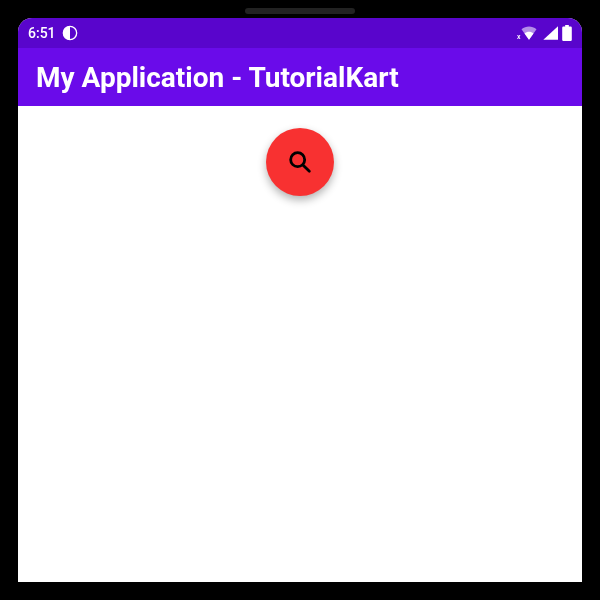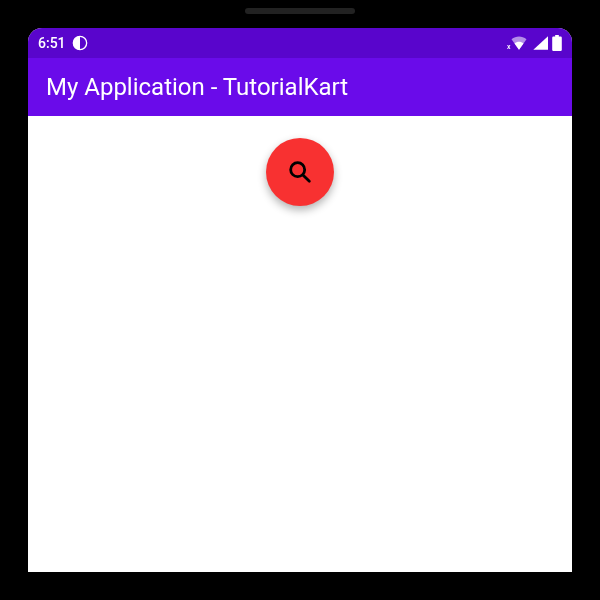--- a/index.html
+++ b/index.html
@@ -8,21 +8,21 @@
       height: 600px;
       background: #000;
       font-family: Roboto, -apple-system, sans-serif;
       overflow: hidden;
     }
     .device-frame {
       width: 600px;
       height: 600px;
       background: #000;
       border-radius: 28px 28px 0 0;
-      padding: 28px;
+      padding: 18px;
       position: relative;
     }
     .speaker {
       position: absolute;
       top: 8px;
       left: 50%;
       transform: translateX(-50%);
       width: 110px;
       height: 6px;
       border-radius: 3px;
@@ -55,22 +55,22 @@
     }
     .status-right { gap: 4px; }
     .icon-svg { display: block; }
     .app-bar {
       height: 58px;
       background: #6a0bea;
       color: #fff;
       display: flex;
       align-items: center;
       padding: 0 18px;
-      font-size: 24px;
-      font-weight: 400;
+      font-size: 28px;
+      font-weight: 700;
     }
     .content {
       flex: 1;
       background: #fff;
       position: relative;
     }
     .fab {
       position: absolute;
       top: 22px;
       left: 50%;

